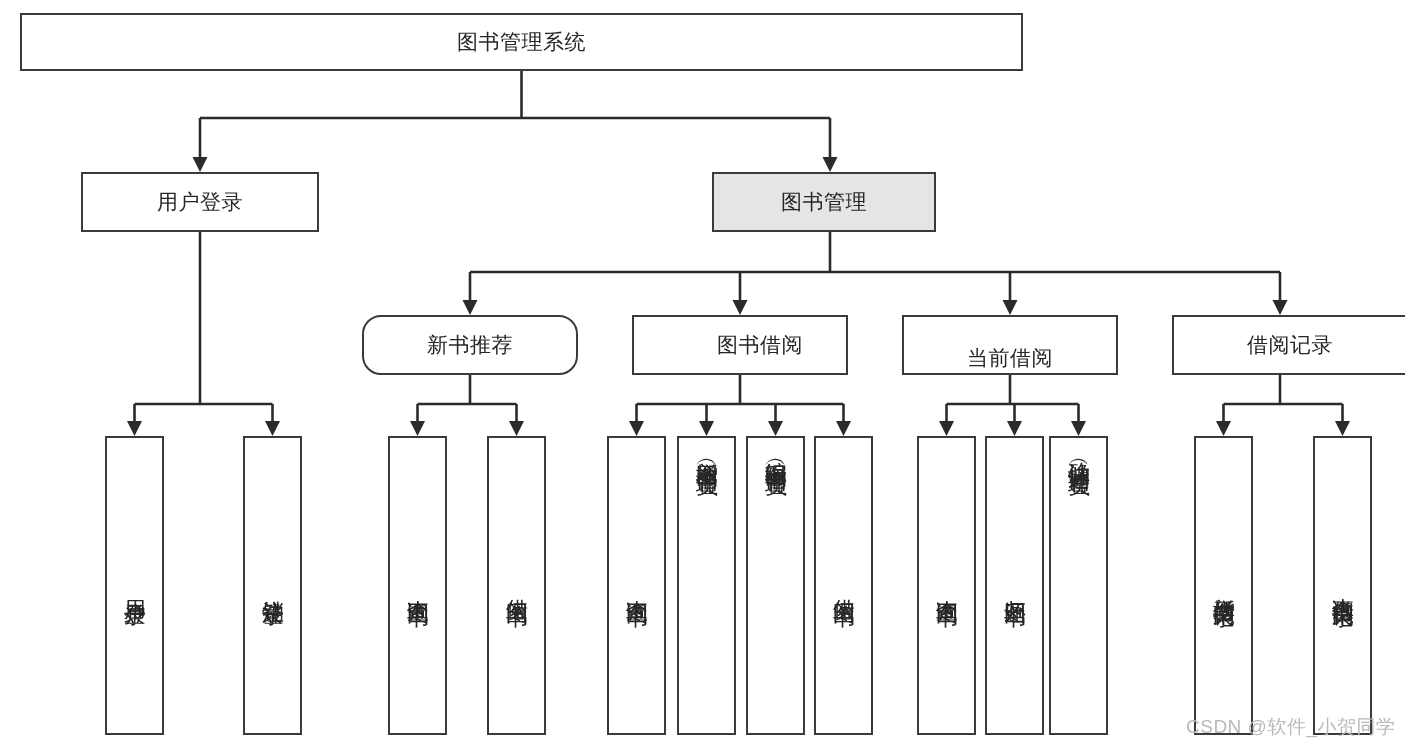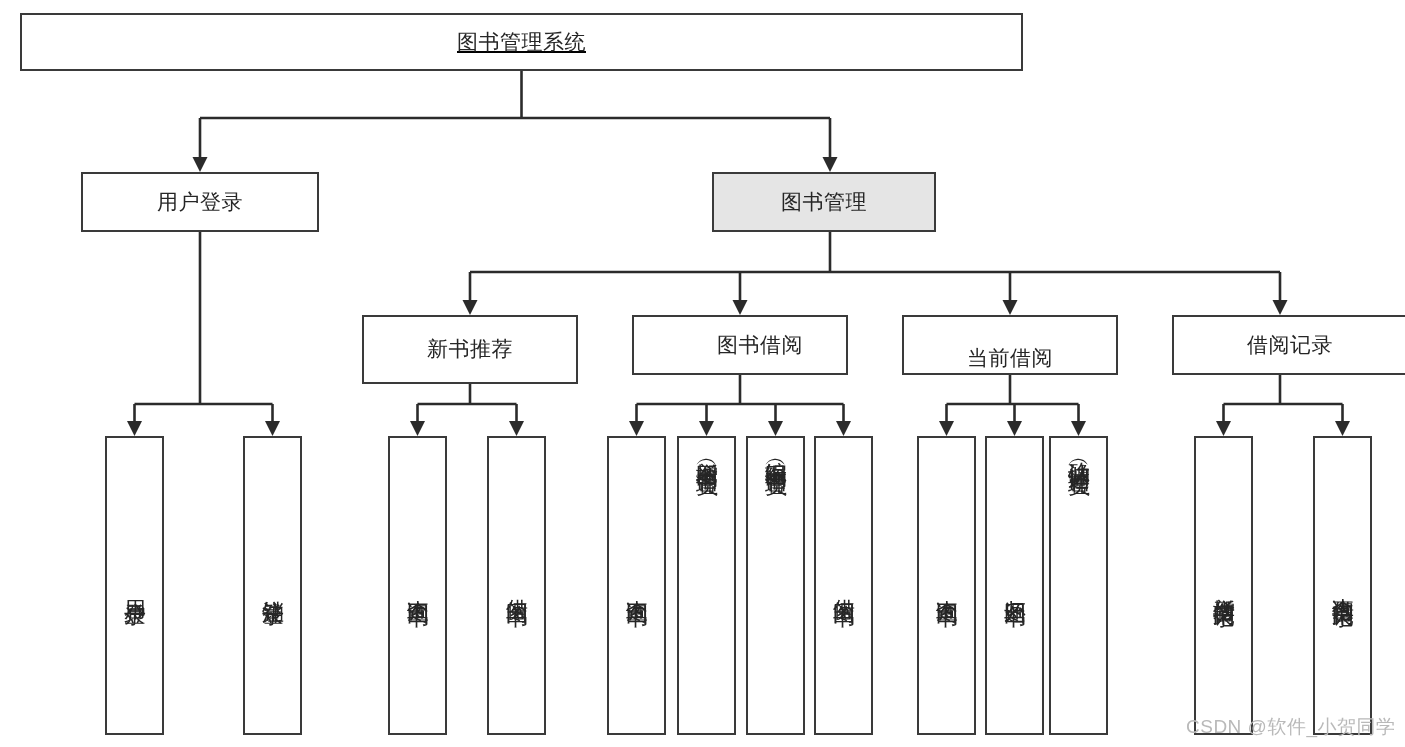--- a/index.html
+++ b/index.html
@@ -102,30 +102,30 @@
     <polygon points="1071,421 1086,421 1078.5,436" fill="#2b2b2b"></polygon>
     <line x1="1280" y1="375" x2="1280" y2="404" stroke="#2b2b2b" stroke-width="2.6"></line>
     <line x1="1223.5" y1="404" x2="1342.5" y2="404" stroke="#2b2b2b" stroke-width="2.6"></line>
     <line x1="1223.5" y1="404" x2="1223.5" y2="423" stroke="#2b2b2b" stroke-width="2.6"></line>
     <polygon points="1216,421 1231,421 1223.5,436" fill="#2b2b2b"></polygon>
     <line x1="1342.5" y1="404" x2="1342.5" y2="423" stroke="#2b2b2b" stroke-width="2.6"></line>
     <polygon points="1335,421 1350,421 1342.5,436" fill="#2b2b2b"></polygon>
   </svg>
 
 <div id="boxes">
-    <div class="node-box" style="left: 20px; top: 13px; width: 1003px; height: 58px; border-color: rgb(58, 58, 58); background: rgb(255, 255, 255); text-decoration: underline;">
+    <div class="node-box" style="left: 20px; top: 13px; width: 1003px; height: 58px; border-color: rgb(58, 58, 58); background: rgb(255, 255, 255);">
       <span class="node-label" style="color: rgb(38, 38, 38);">图书管理系统</span>
     </div>
     <div class="node-box" style="left: 81px; top: 172px; width: 238px; height: 60px; border-color: rgb(58, 58, 58); background: rgb(255, 255, 255);">
       <span class="node-label" style="color: rgb(38, 38, 38);">用户登录</span>
     </div>
     <div class="node-box" style="left: 712px; top: 172px; width: 224px; height: 60px; border-color: rgb(58, 58, 58); background: #e5e5e5;">
       <span class="node-label" style="color: rgb(38, 38, 38);">图书管理</span>
     </div>
-    <div class="node-box" style="left: 362px; top: 315px; width: 216px; height: 69px; border-color: rgb(58, 58, 58); background: rgb(255, 255, 255);">
+    <div class="node-box" style="left: 362px; top: 315px; width: 216px; height: 60px; border-color: rgb(58, 58, 58); background: rgb(255, 255, 255); border-radius: 19px;">
       <span class="node-label" style="color: rgb(38, 38, 38);">新书推荐</span>
     </div>
     <div class="node-box" style="left: 632px; top: 315px; width: 216px; height: 60px; border-color: rgb(58, 58, 58); background: rgb(255, 255, 255);">
       <span class="node-label" style="color: rgb(38, 38, 38); margin-left: 40px;">图书借阅</span>
     </div>
     <div class="node-box" style="left: 902px; top: 315px; width: 216px; height: 60px; border-color: rgb(58, 58, 58); background: rgb(255, 255, 255);">
       <span class="node-label" style="color: rgb(38, 38, 38); margin-top: 26px;">当前借阅</span>
     </div>
     <div class="node-box" style="left: 1172px; top: 315px; width: 236px; height: 60px; border-color: rgb(58, 58, 58); background: rgb(255, 255, 255);">
       <span class="node-label" style="color: rgb(38, 38, 38);">借阅记录</span>

